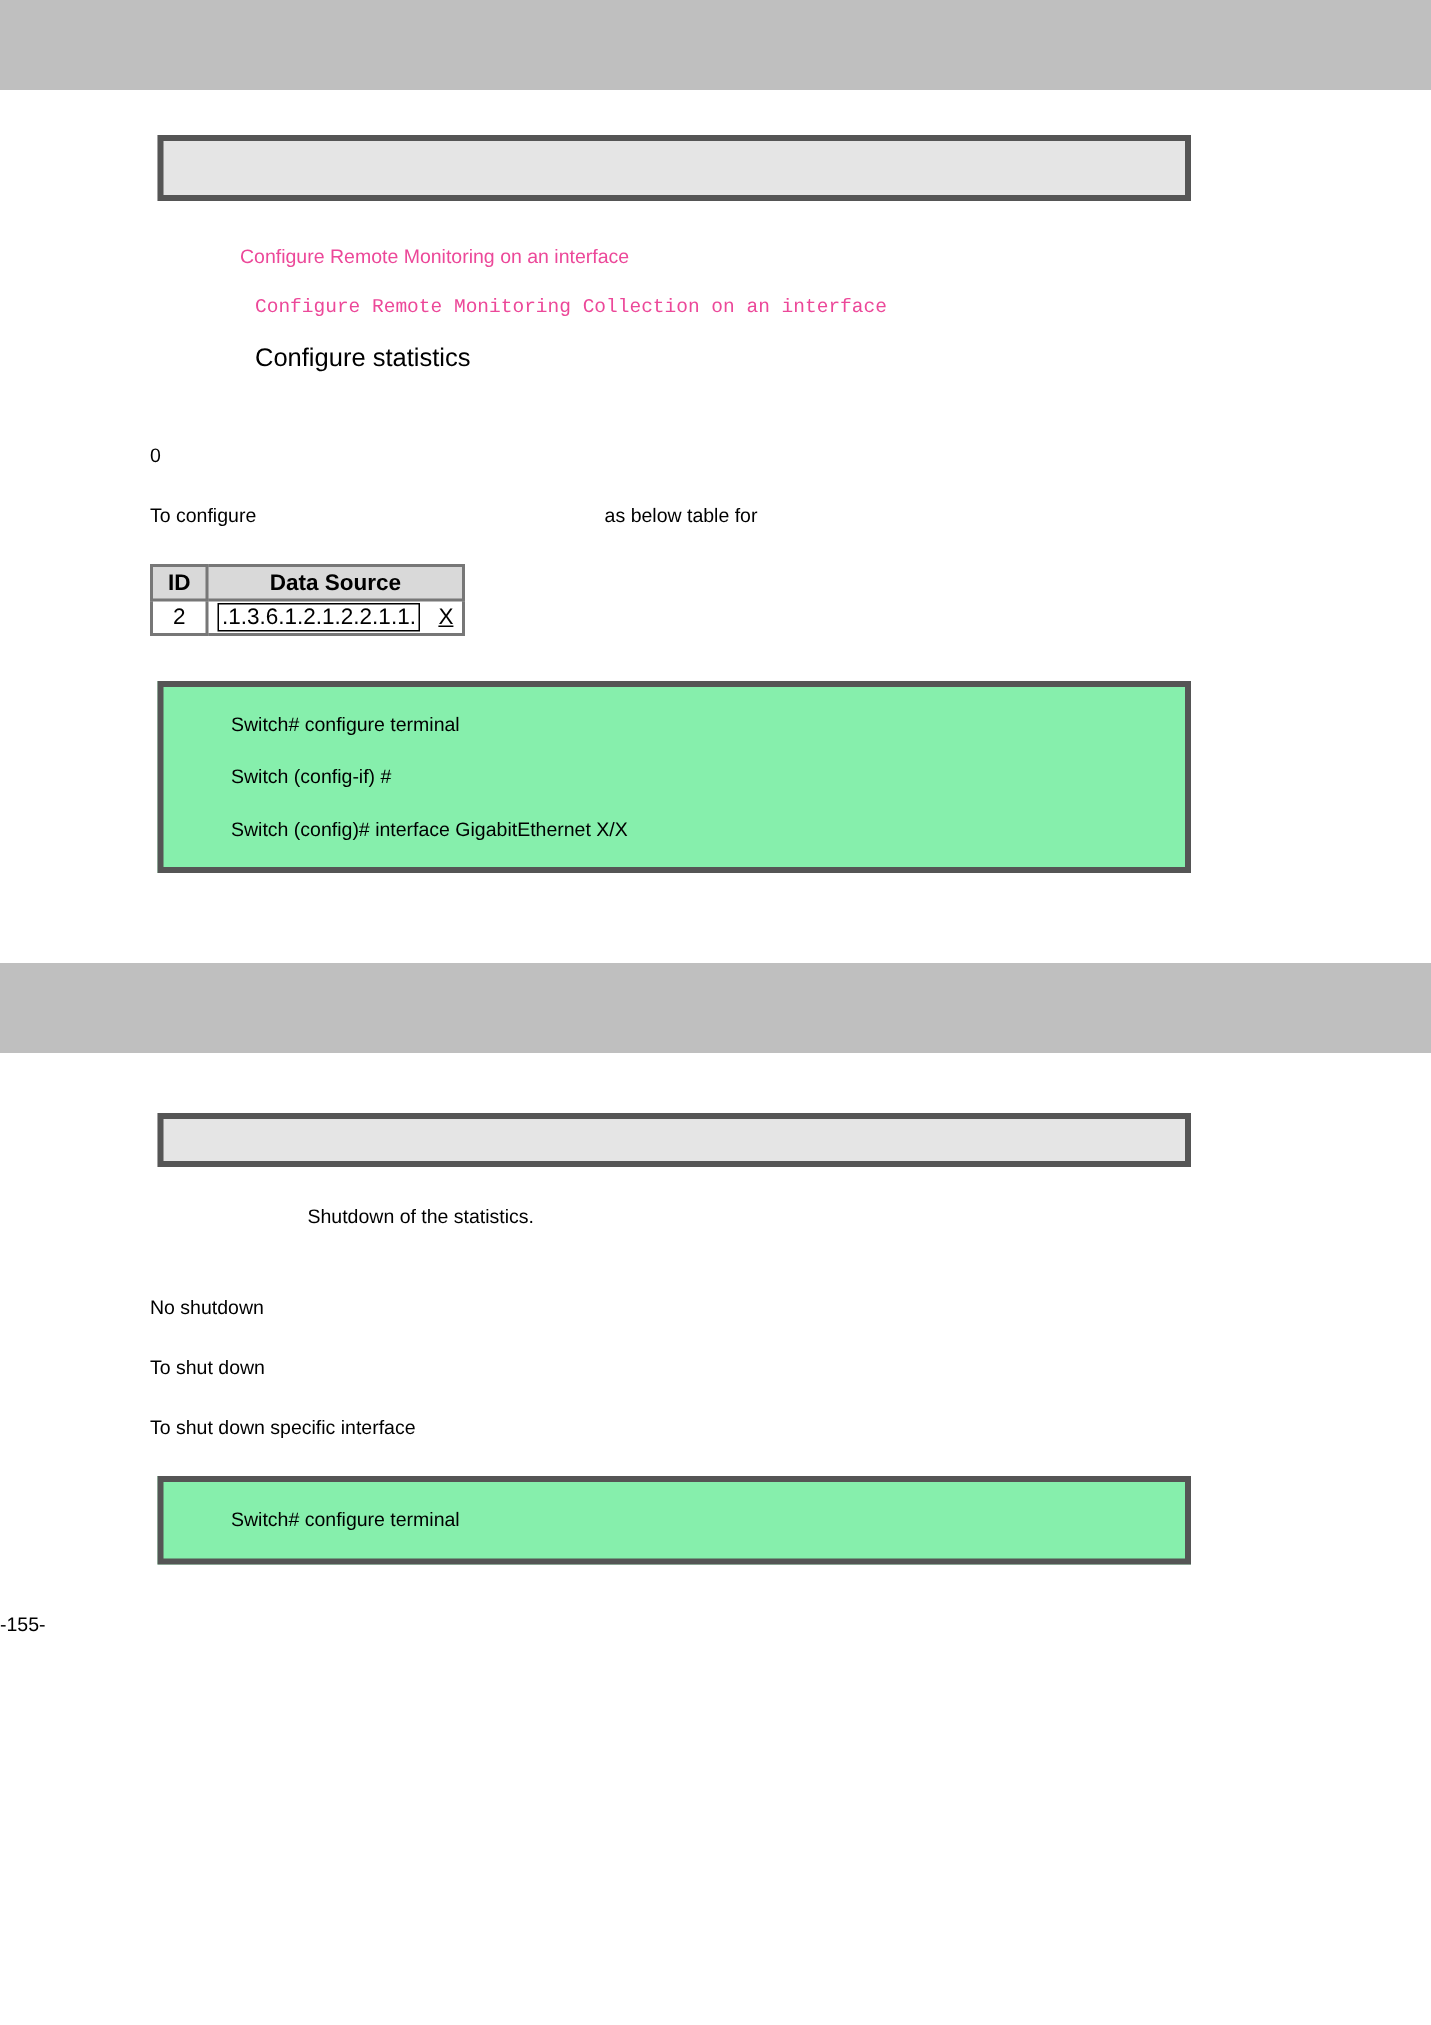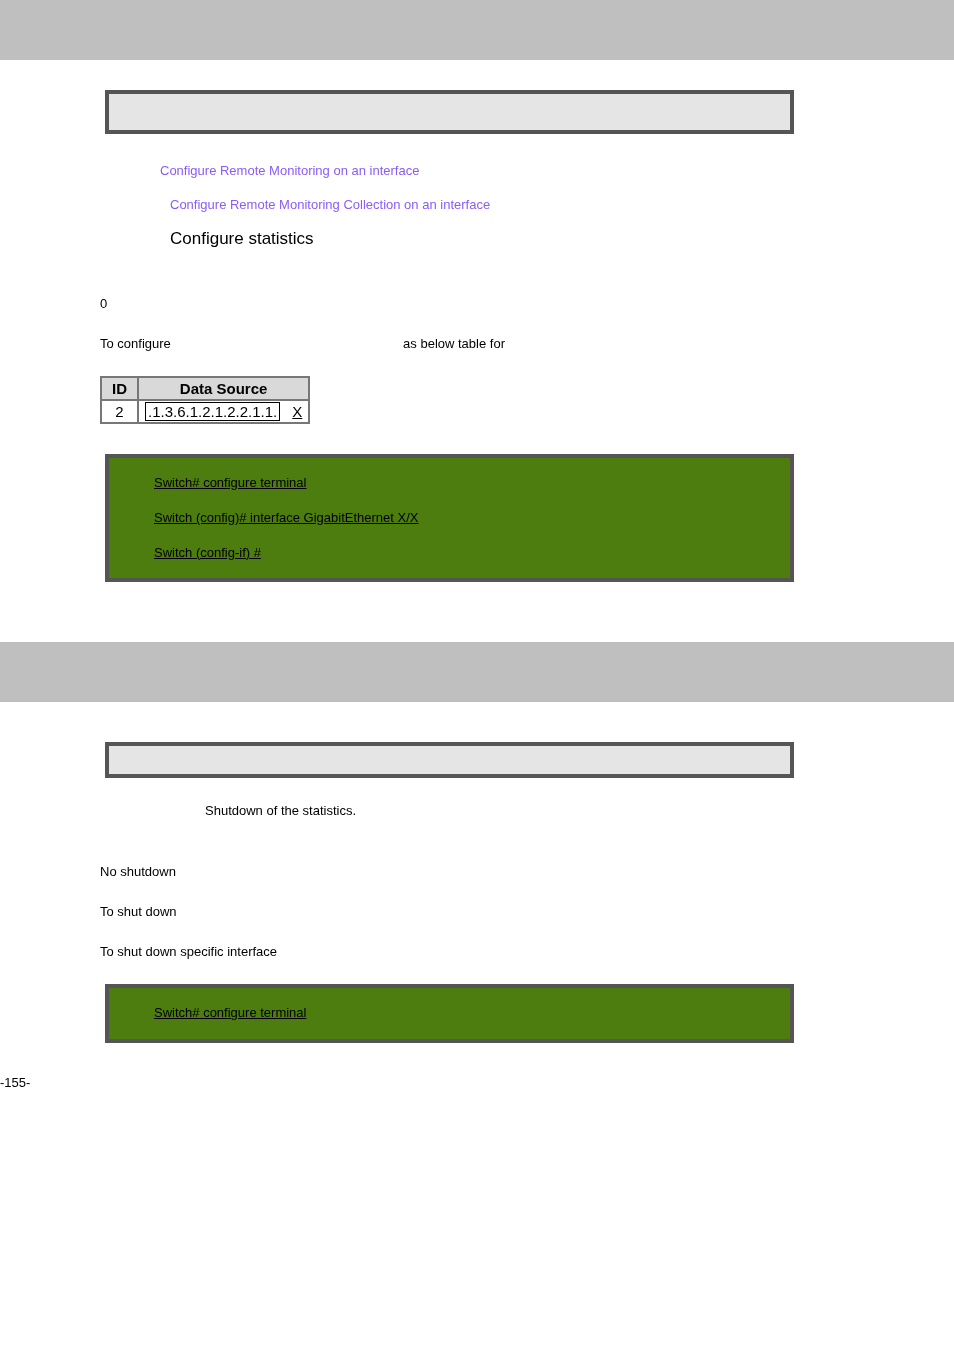--- a/index.html
+++ b/index.html
@@ -34,45 +34,45 @@
     .syntax-box-tall {
       margin-left: 45px;
       margin-right: 100px;
       border: 4px solid #555;
       background: #e5e5e5;
       padding: 14px 0;
       margin-bottom: 20px;
     }
     .option-line, .purpose-line {
       font-size: 13px;
-      color: #8b5cf6;
+      color: #ec4899;
       padding: 4px 60px 4px 100px;
       line-height: 2.0;
     }
     .option-line-indent {
       padding-left: 110px;
+      font-family: Liberation Mono, monospace;
     }
     .section-text {
       font-size: 13px;
       color: #000;
       padding-left: 40px;
       margin-top: 25px;
       margin-bottom: 25px;
     }
     .section-text-gap {
       margin-top: 40px;
     }
     .example-box {
       margin-left: 45px;
       margin-right: 100px;
       border: 4px solid #555;
-      background: #4d7c0f;
+      background: #86efac;
       padding: 8px 0;
       margin-top: 12px;
-      text-decoration: underline;
     }
     .example-line {
       font-size: 13px;
       color: #000;
       padding: 7px 60px 7px 45px;
       line-height: 1.6;
     }
     .data-table {
       margin-left: 40px;
       border-collapse: collapse;
@@ -137,22 +137,22 @@
       <td class="ds-cell" style="border-right:none">
         <span style="border:1px solid #000;padding:0 2px">.1.3.6.1.2.1.2.2.1.1.</span>
       </td>
       <td class="x-cell" style="border-left:none">X</td>
     </tr>
   </tbody>
     </table>
 
   <div class="example-box">
     <div class="example-line">Switch# configure terminal</div>
+    <div class="example-line">Switch (config-if) #</div>
     <div class="example-line">Switch (config)# interface GigabitEthernet X/X</div>
-    <div class="example-line">Switch (config-if) #</div>
   </div>
 
 </div>
 
 <div class="heading-bar-bottom"></div>
 
 <div class="content-block">
 
   <div class="syntax-box-tall"></div>
 

